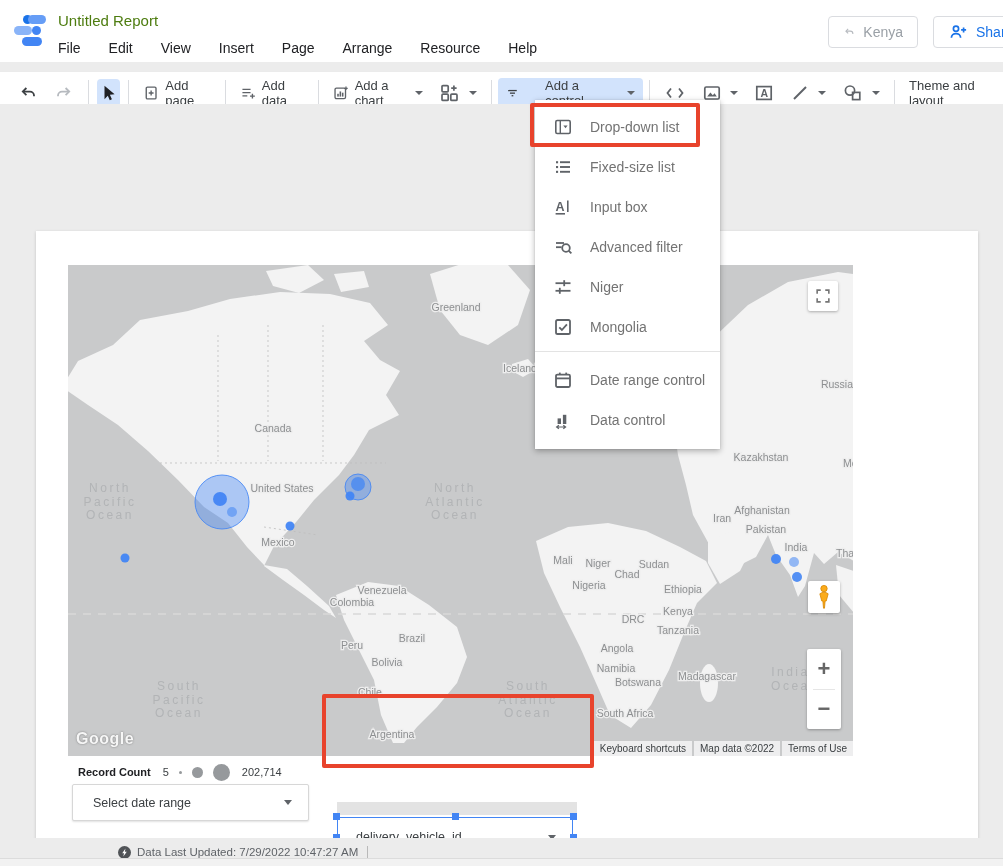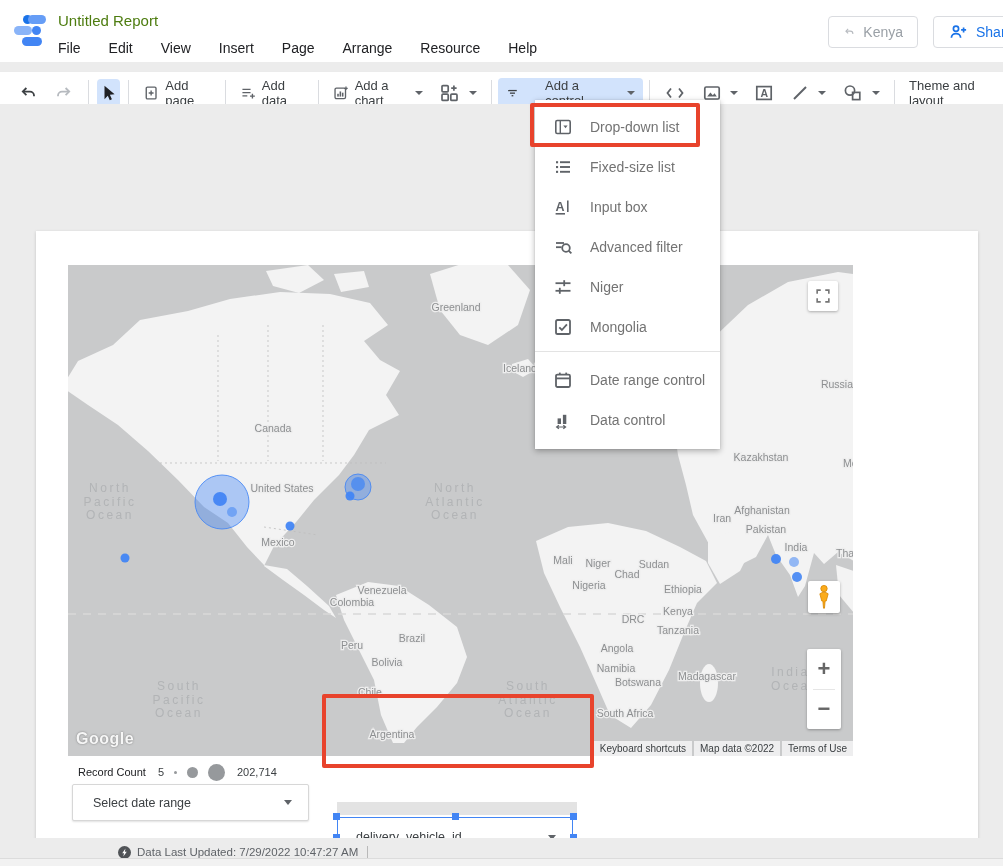--- a/index.html
+++ b/index.html
@@ -50,21 +50,21 @@
   .zoomctl .zbtn { width:34px; height:39px; display:flex; align-items:center; justify-content:center;
                    font-size:22px; color:#666; font-weight:700; }
   .zoomctl .zdiv { width:22px; height:1px; background:#e6e6e6; }
   .google-logo { position:absolute; left:8px; bottom:8px; font-size:16px; font-weight:700; letter-spacing:.5px;
                  color:rgba(255,255,255,.92); text-shadow:0 0 2px rgba(100,100,100,.85); }
   .attrib { position:absolute; right:0; bottom:0; display:flex; gap:2px; }
   .attrib span { background:rgba(248,248,248,.78); font-size:10px; color:#3c4043; padding:1px 6px; height:15px; line-height:13px; }
 
   
   .legend { position:absolute; left:78px; top:659px; display:flex; align-items:center; height:18px; }
-  .legend .lt { font-size:11px; font-weight:400; color:#202124; }
+  .legend .lt { font-size:11px; font-weight:700; color:#202124; }
   .legend .lv { font-size:11px; color:#3c4043; }
   .lc { border-radius:50%; background:#96999c; }
 
   
   .date-ctl { position:absolute; left:72px; top:680px; width:237px; height:37px; background:#fff;
               border:1px solid #d7d7d7; border-radius:2px; box-shadow:0 1px 2px rgba(0,0,0,.12);
               display:flex; align-items:center; }
   .date-ctl .lbl { font-size:12.5px; color:#3c4043; margin-left:20px; flex:1; }
   .ctl-caret { width:0; height:0; border-left:4.5px solid transparent; border-right:4.5px solid transparent;
                border-top:5px solid #5f6368; margin-right:16px; }

